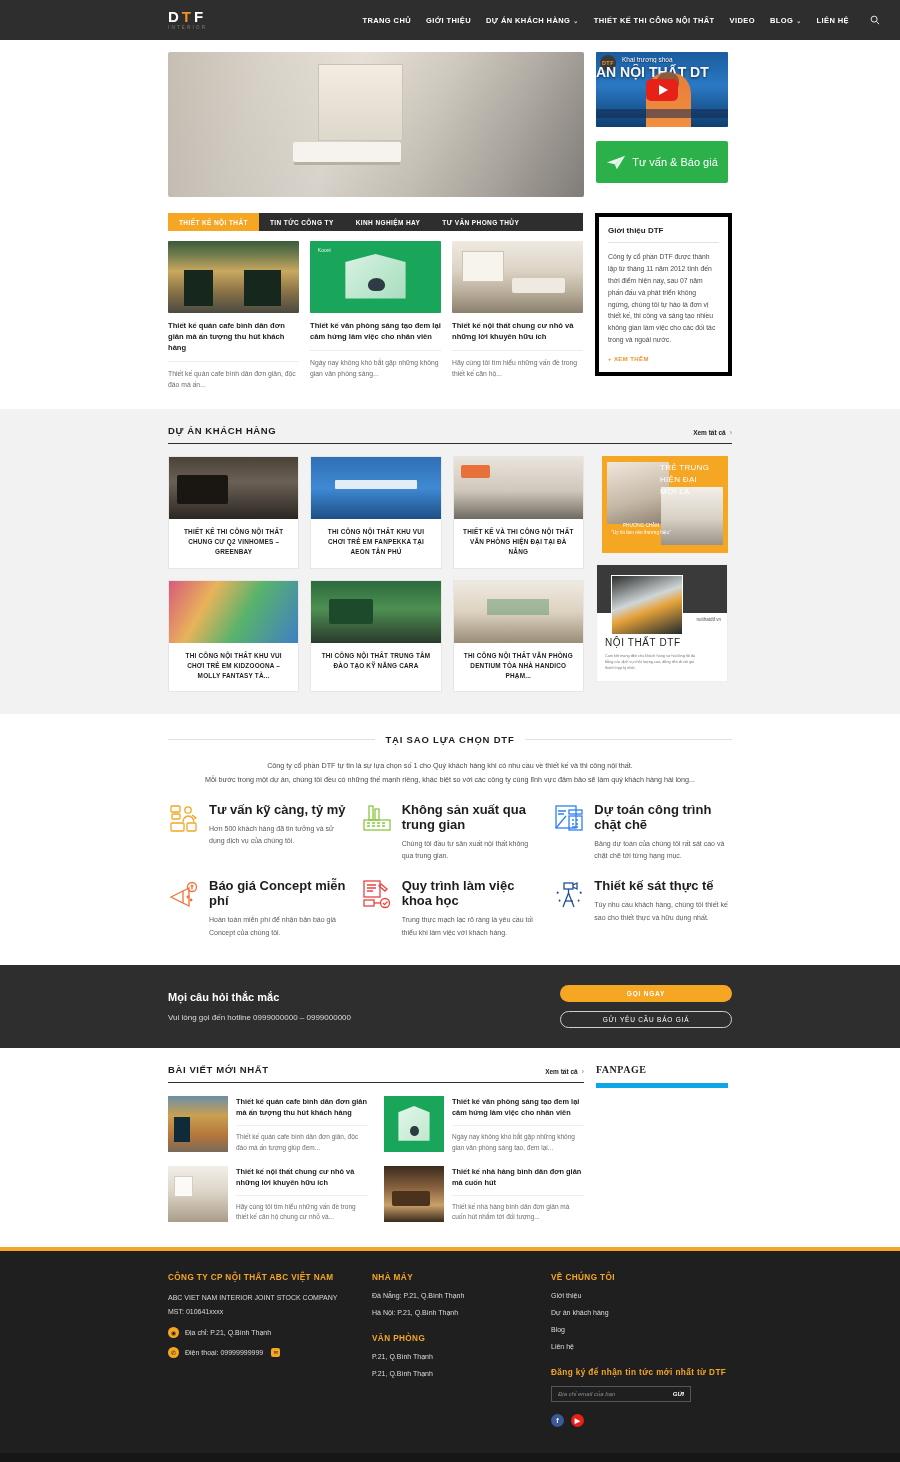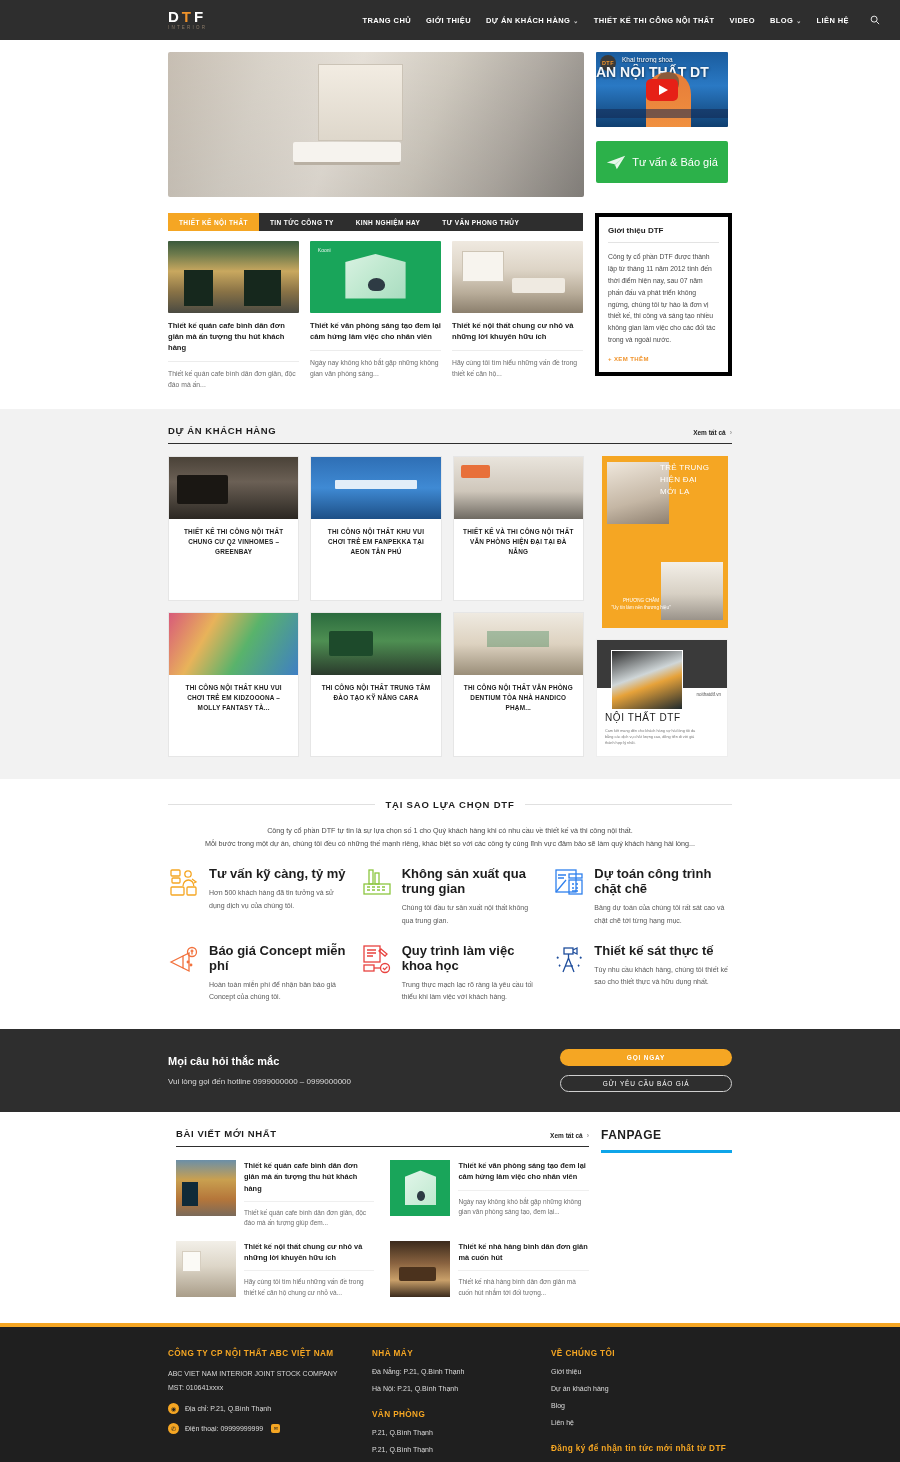--- a/index.html
+++ b/index.html
@@ -174,21 +174,21 @@
   .p4{ background:linear-gradient(120deg,#d85a7a 0%, #e8b35a 30%, #59b36b 58%, #3f7fc4 100%); }
   .p5{ background:linear-gradient(180deg,#2b6b3e 0%, #4e8f52 45%, #2a3a2c 100%); }
   .p5::after{content:"";position:absolute;left:14%;top:30%;width:34%;height:40%;background:#1d4a2b;border-radius:2px;}
   .p6{ background:linear-gradient(180deg,#efeae1 0%, #ddd2c0 50%, #9a8e79 100%); }
   .p6::after{content:"";position:absolute;left:26%;top:30%;width:48%;height:26%;background:#2a7a4a;opacity:.35;}
   .proj-name {
     font-size:6.4px; font-weight:bold; line-height:1.6; color:#1d1d1d;
     text-align:center; padding:8px 7px 10px 7px; letter-spacing:.2px; cursor:pointer;
   }
   .proj-side { width:132px; display:flex; flex-direction:column; gap:11px; }
-  .banner-a { height:172px; background:#f5a623; position:relative; overflow:hidden;margin-left:6px; }
+  .banner-a { height:97px; background:#f5a623; position:relative; overflow:hidden;margin-left:6px; }
   .banner-a .ph1 { position:absolute; left:5px; top:6px; width:62px; height:62px;
     background:linear-gradient(165deg,#efe7dc,#c5b7a5 60%,#8e8070); }
   .banner-a .ph2 { position:absolute; right:5px; bottom:8px; width:62px; height:58px;
     background:linear-gradient(180deg,#f3efe8,#d7d0c4 55%,#9a938a); }
   .banner-a .btxt { position:absolute; right:6px; top:6px; width:62px; font-size:8px;
     color:#fff; line-height:1.5; letter-spacing:.3px; }
   .banner-a .bsub { position:absolute; left:6px; bottom:16px; width:66px; text-align:center;
     font-size:4.6px; color:#fff; line-height:1.5; }
   .banner-b { height:118px; background:#ffffff; position:relative; overflow:hidden; border:1px solid #eee; }
   .banner-b .bdark { position:absolute; left:0; right:0; top:0; height:48px; background:#3a3a3a; }
@@ -223,39 +223,39 @@
     display:flex; align-items:center; justify-content:center; cursor:pointer;
   }
   .btn-quote {
     height:17px; border:1px solid #cfcfcf; border-radius:9px; color:#fff;
     font-size:6.5px; letter-spacing:.8px;
     display:flex; align-items:center; justify-content:center; cursor:pointer;
   }
 
   
   .latest { background:#fff; padding:16px 168px 24px 168px; display:flex; gap:12px; }
-  .latest-main { width:416px;margin-left:8px; }
+  .latest-main { width:416px; }
   .latest-grid { display:grid; grid-template-columns: 1fr 1fr; gap:12px 16px; margin-top:13px; }
   .lp { display:flex; gap:8px; }
   .lp-thumb { width:60px; height:56px; flex:0 0 60px; overflow:hidden; position:relative; }
   .lt1{ background:linear-gradient(180deg,#6b8fa8 0%, #c9a050 35%, #b5763a 70%, #7a6a5a 100%);}
   .lt1::after{content:"";position:absolute;left:10%;top:38%;width:26%;height:44%;background:#0f2a38;}
   .lt2{ background:#19a55a; position:relative;}
   .lt2 .gshape{position:absolute;left:24%;top:18%;width:52%;height:62%;
     background:linear-gradient(135deg,#e2f6ea,#bfe8cf);clip-path:polygon(0 18%,50% 0,100% 18%,100% 100%,0 100%);}
   .lt2 .gdot{position:absolute;left:44%;top:54%;width:14%;height:18%;background:#2e3b44;border-radius:50%;}
   .lt3{ background:linear-gradient(180deg,#f2efe8 0%, #ddd6c8 45%, #a99d89 100%);}
   .lt3::after{content:"";position:absolute;left:10%;top:18%;width:28%;height:34%;background:#fbfaf6;border:1px solid #d6cec0;}
   .lt4{ background:linear-gradient(180deg,#3b2a1c 0%, #8a6340 40%, #c9a06a 70%, #3a2a1c 100%);}
   .lt4::after{content:"";position:absolute;left:14%;top:46%;width:62%;height:26%;background:#4b321d;border-radius:2px;}
   .lp-body { flex:1; min-width:0; }
   .lp-title { font-size:7.4px; font-weight:bold; line-height:1.5; color:#1d1d1d; cursor:pointer; }
   .lp-ex { margin-top:7px; padding-top:6px; border-top:1px solid #efefef; font-size:6.5px; line-height:1.65; color:#6d6d6d; }
   .fanpage { width:132px; }
-  .fp-title { font-size:12px; font-weight:bold; letter-spacing:.5px; color:#1d1d1d; padding-bottom:8px; border-bottom:3px solid #0ea5e9; }
+  .fp-title { font-size:10px; font-weight:bold; letter-spacing:.5px; color:#1d1d1d; padding-bottom:8px; border-bottom:5px solid #0ea5e9;font-family:Liberation Serif, serif; }
 
   
   .footer { background:#1f1f1f; border-top:4px solid #f5a623; padding:22px 168px 26px 168px; display:flex; gap:14px; color:#e6e6e6; }
   .fcol1 { width:190px; }
   .fcol2 { width:165px; }
   .fcol3 { flex:1; }
   .f-h { font-size:8.2px; font-weight:bold; color:#f5a623; letter-spacing:.4px; }
   .f-sub { margin-top:10px; font-size:7px; line-height:1.7; color:#d8d8d8; }
   .f-line { margin-top:9px; font-size:7px; color:#dcdcdc; display:flex; align-items:center; gap:6px; }
   .f-ico { width:11px; height:11px; flex:0 0 11px; border-radius:50%; background:#f5a623;

